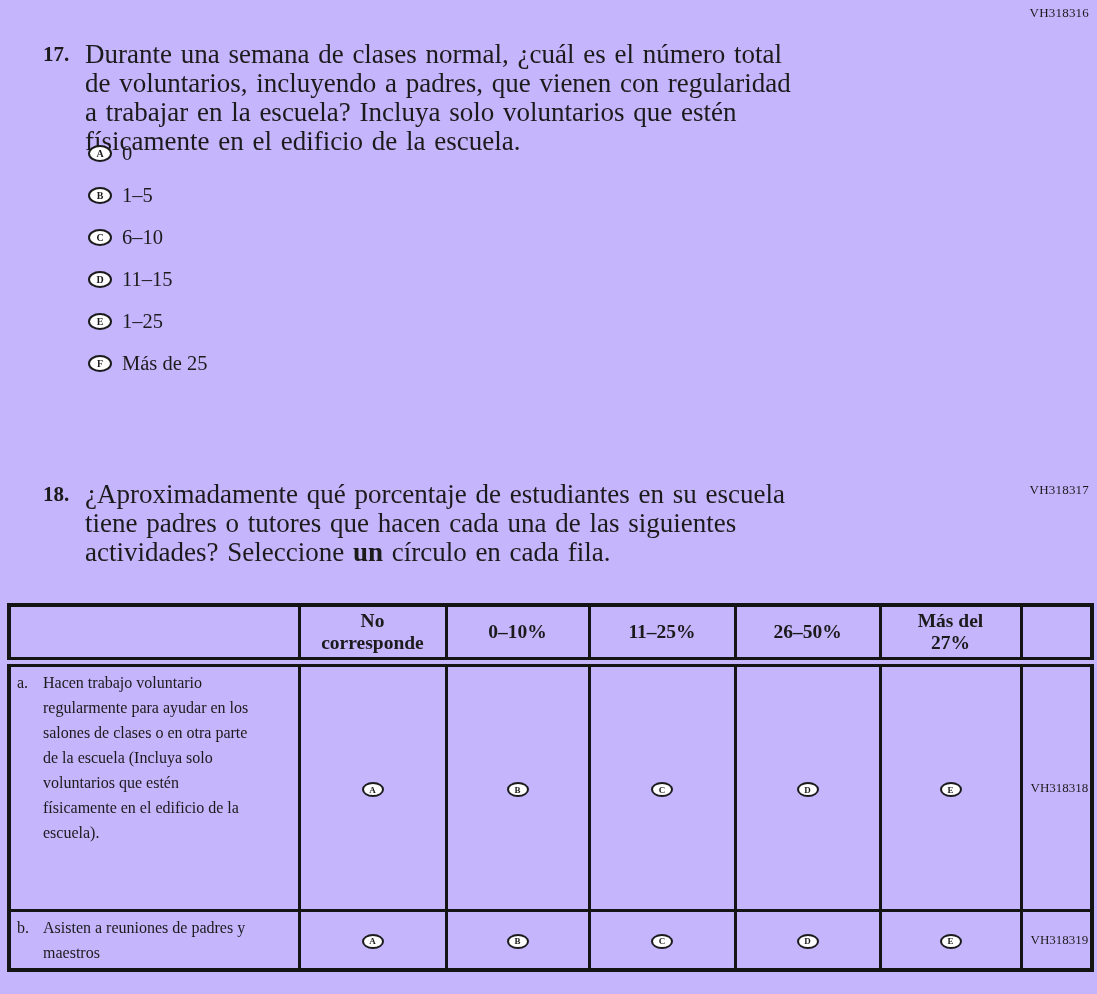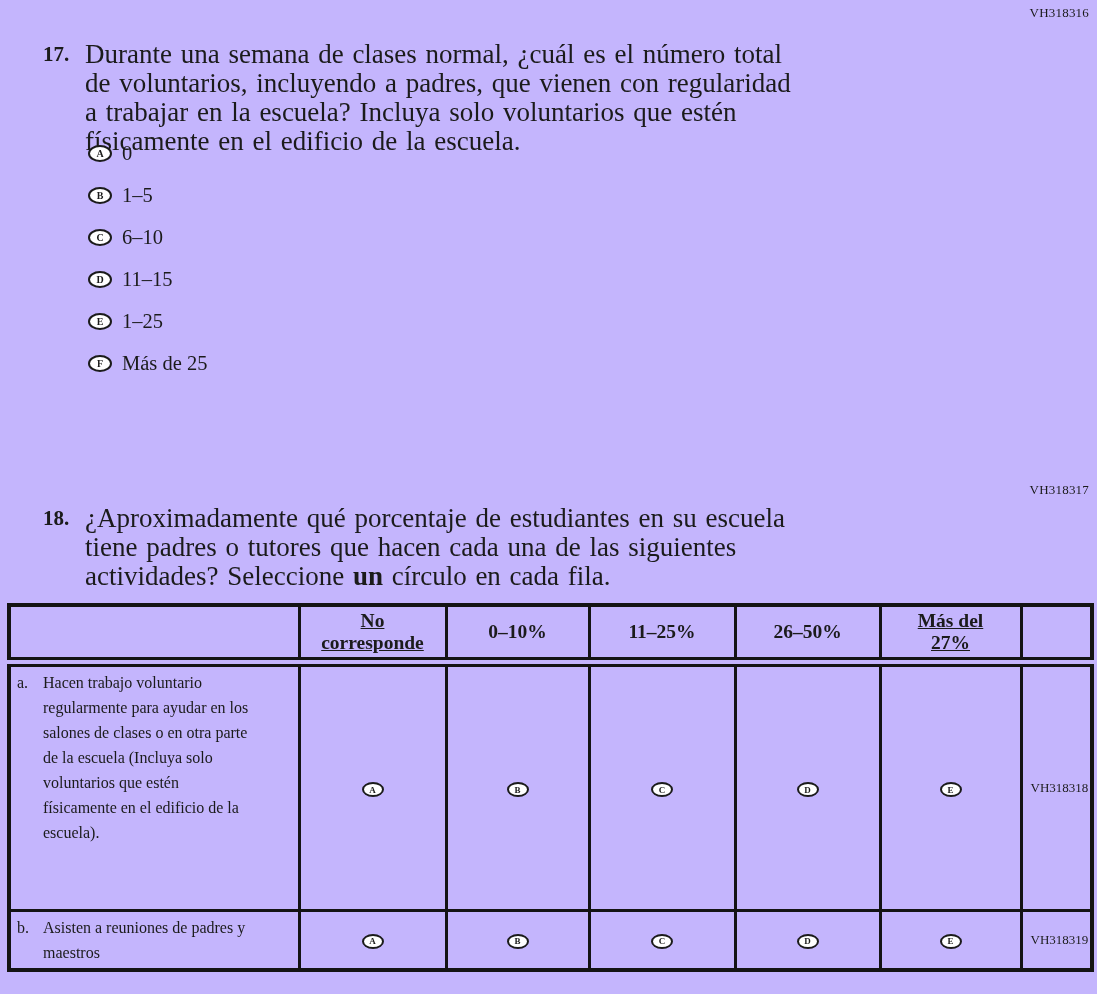--- a/index.html
+++ b/index.html
@@ -13,21 +13,21 @@
 
   .vh-code {
     position:absolute; right:8px; font-size:13px; letter-spacing:0.2px;
     color:#1b1b1b;
   }
   .vh-top { top:5px; }
   .vh-mid { top:482px; }
 
   .question { position:absolute; left:15px; display:flex;margin-left:28px; }
   .q17 { top:40px; }
-  .q18 { top:504px;justify-content:space-between; }
+  .q18 { top:480px;justify-content:space-between; }
   .qnum { width:42px; font-weight:bold; font-size:21px; line-height:29px; flex:none; }
   .qtext { font-size:27px; line-height:29px; word-spacing:2px; }
   .q17 .qtext { width:718px; }
   .q18 .qtext { width:742px; }
 
   .options { position:absolute; left:88px; top:140px; list-style:none; }
   .options li { display:flex; align-items:center; height:27px; margin-bottom:15px; }
   .option-label { font-size:20.5px; margin-left:10px; line-height:27px; }
 
   .bubble {
@@ -43,21 +43,21 @@
     position:absolute; left:7px; top:603px; width:1083px;
     border-collapse:collapse; table-layout:fixed;
     border:4px solid #141414;
   }
   table.grid th, table.grid td { border:3px solid #141414; }
   table.grid thead th {
     height:57px; border-bottom:10px double #141414;
     font-size:19.5px; font-weight:bold; line-height:1.12;
     text-align:center; vertical-align:middle; padding:2px 1px;
   }
-  .prewrap { white-space:pre-line;text-decoration:underline; }
+  .prewrap { white-space:pre-line; }
   tr.row-a td { height:248px; }
   tr.row-b td { height:44px; }
   td.stem { vertical-align:top; padding:3px 4px 3px 6px; font-size:16px; line-height:25px; }
   tr.row-b td.stem { vertical-align:middle;margin-left:27px; }
   .row-id { display:inline-block; width:26px; vertical-align:top; }
   .row-label { display:inline-block; width:208px; vertical-align:top; }
   td.opt { text-align:center; vertical-align:middle; }
   td.code { font-size:13px; text-align:center; vertical-align:middle; padding:0 8px; }
 </style>
 </head>

